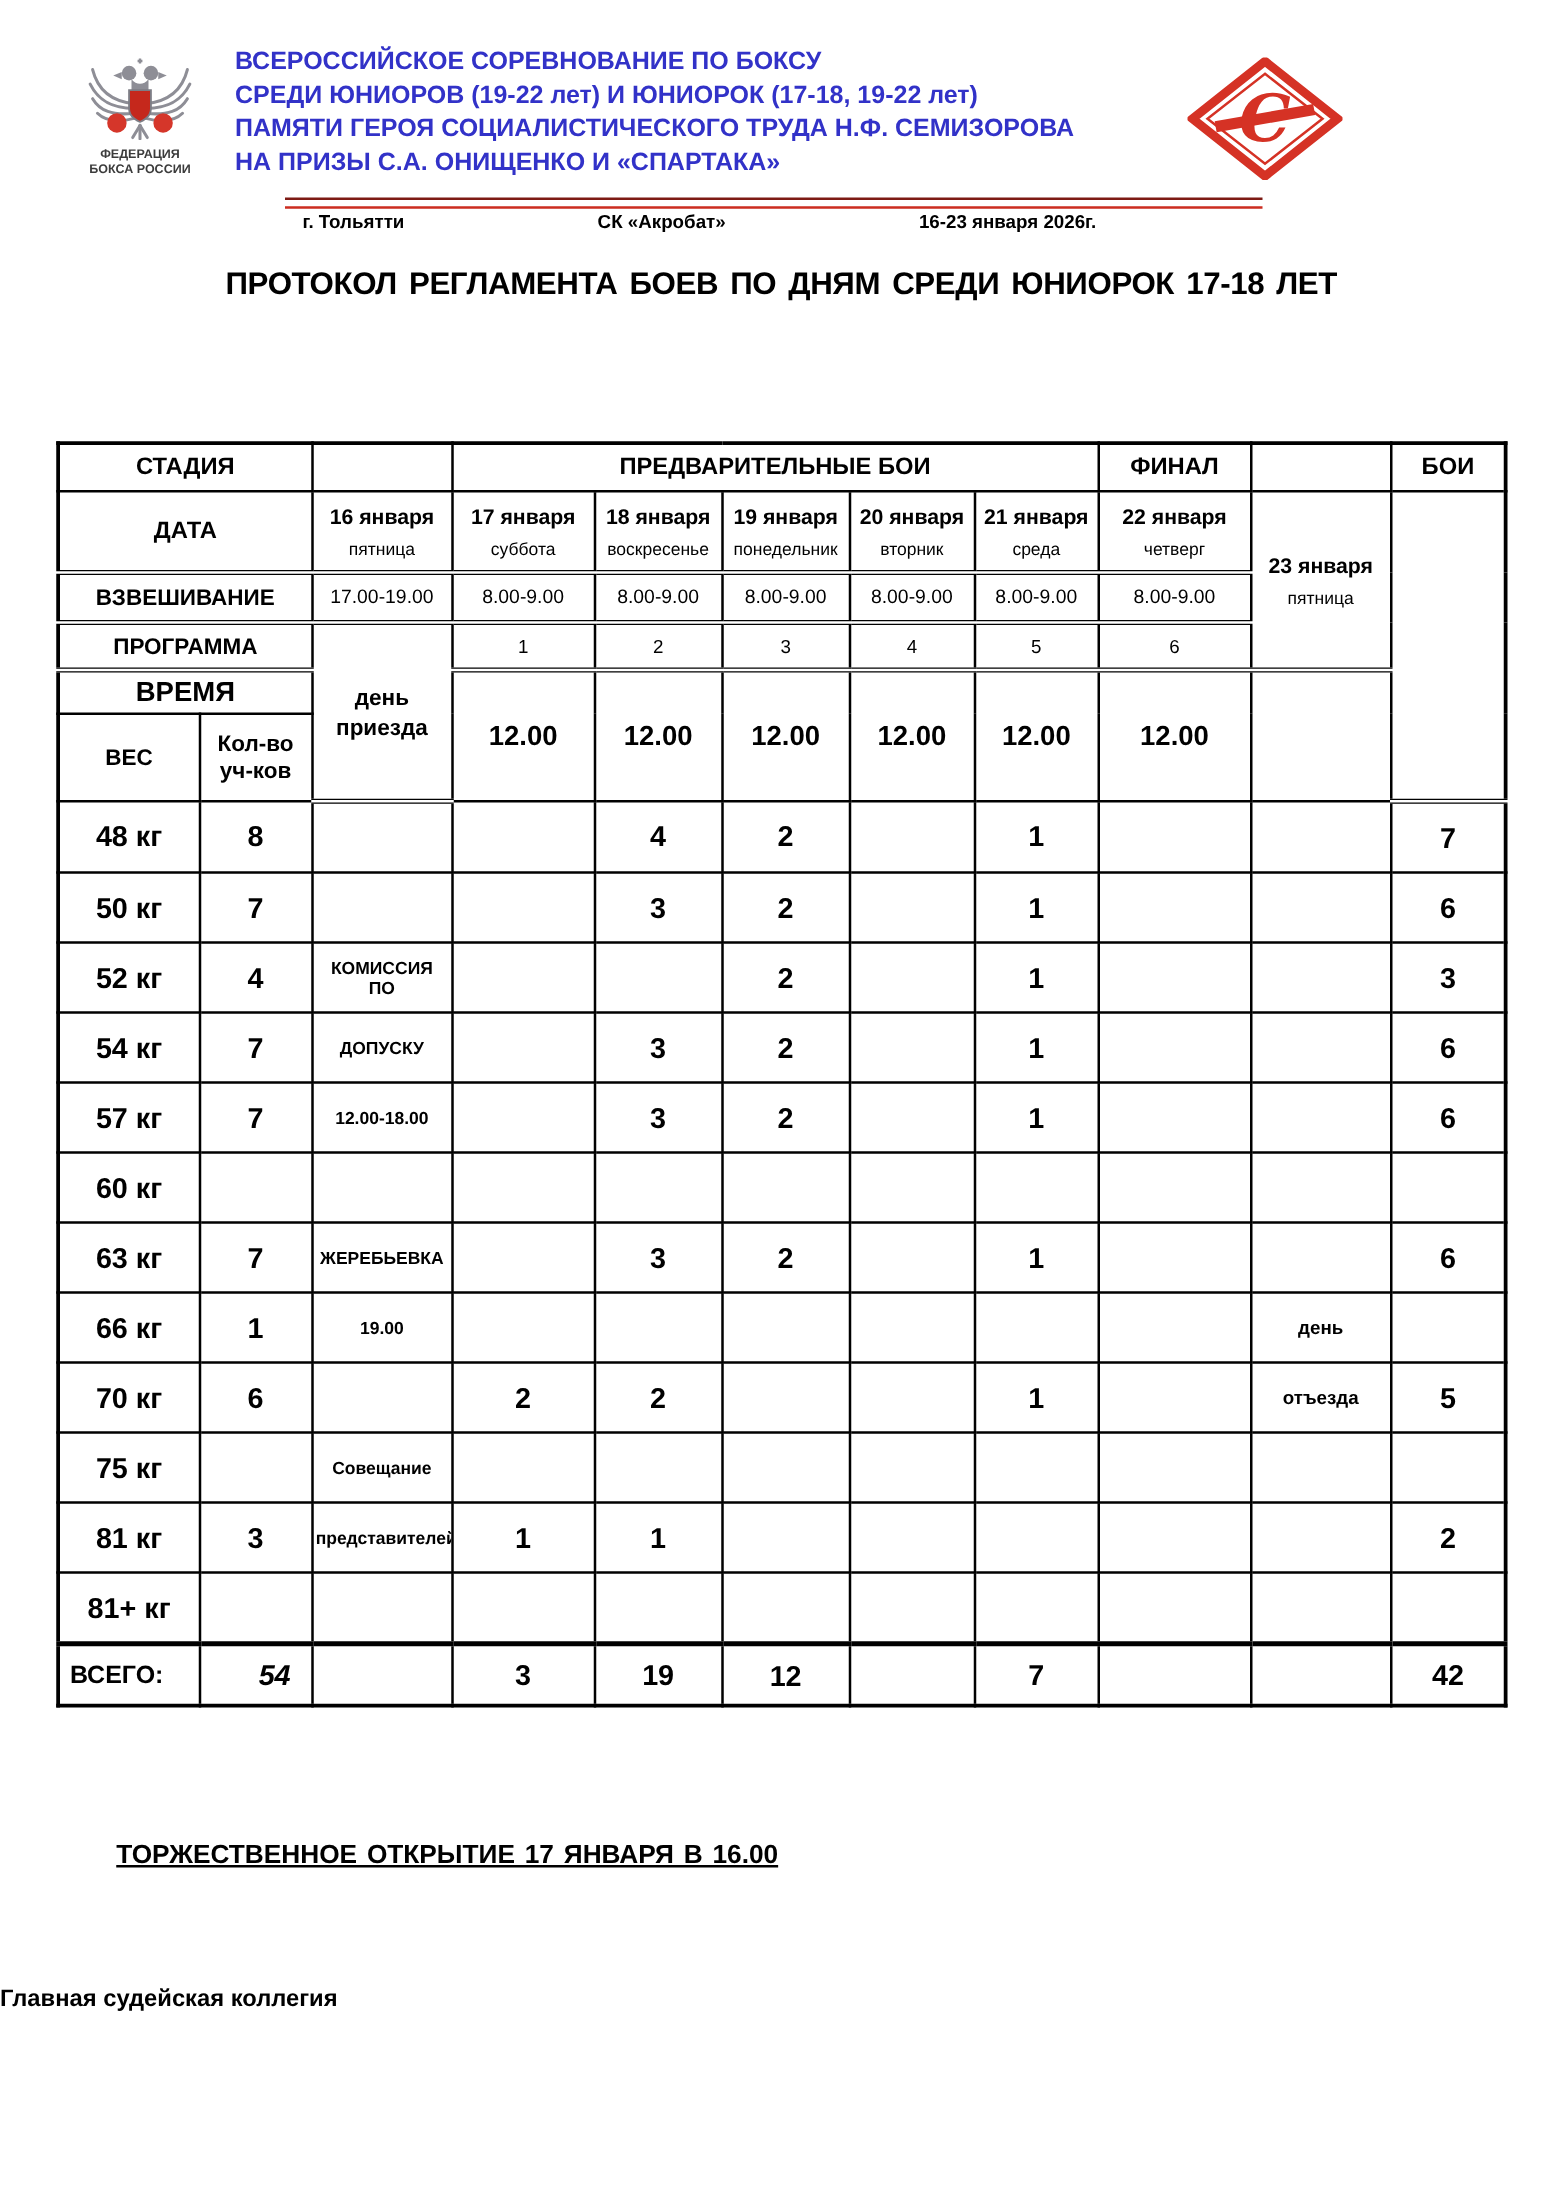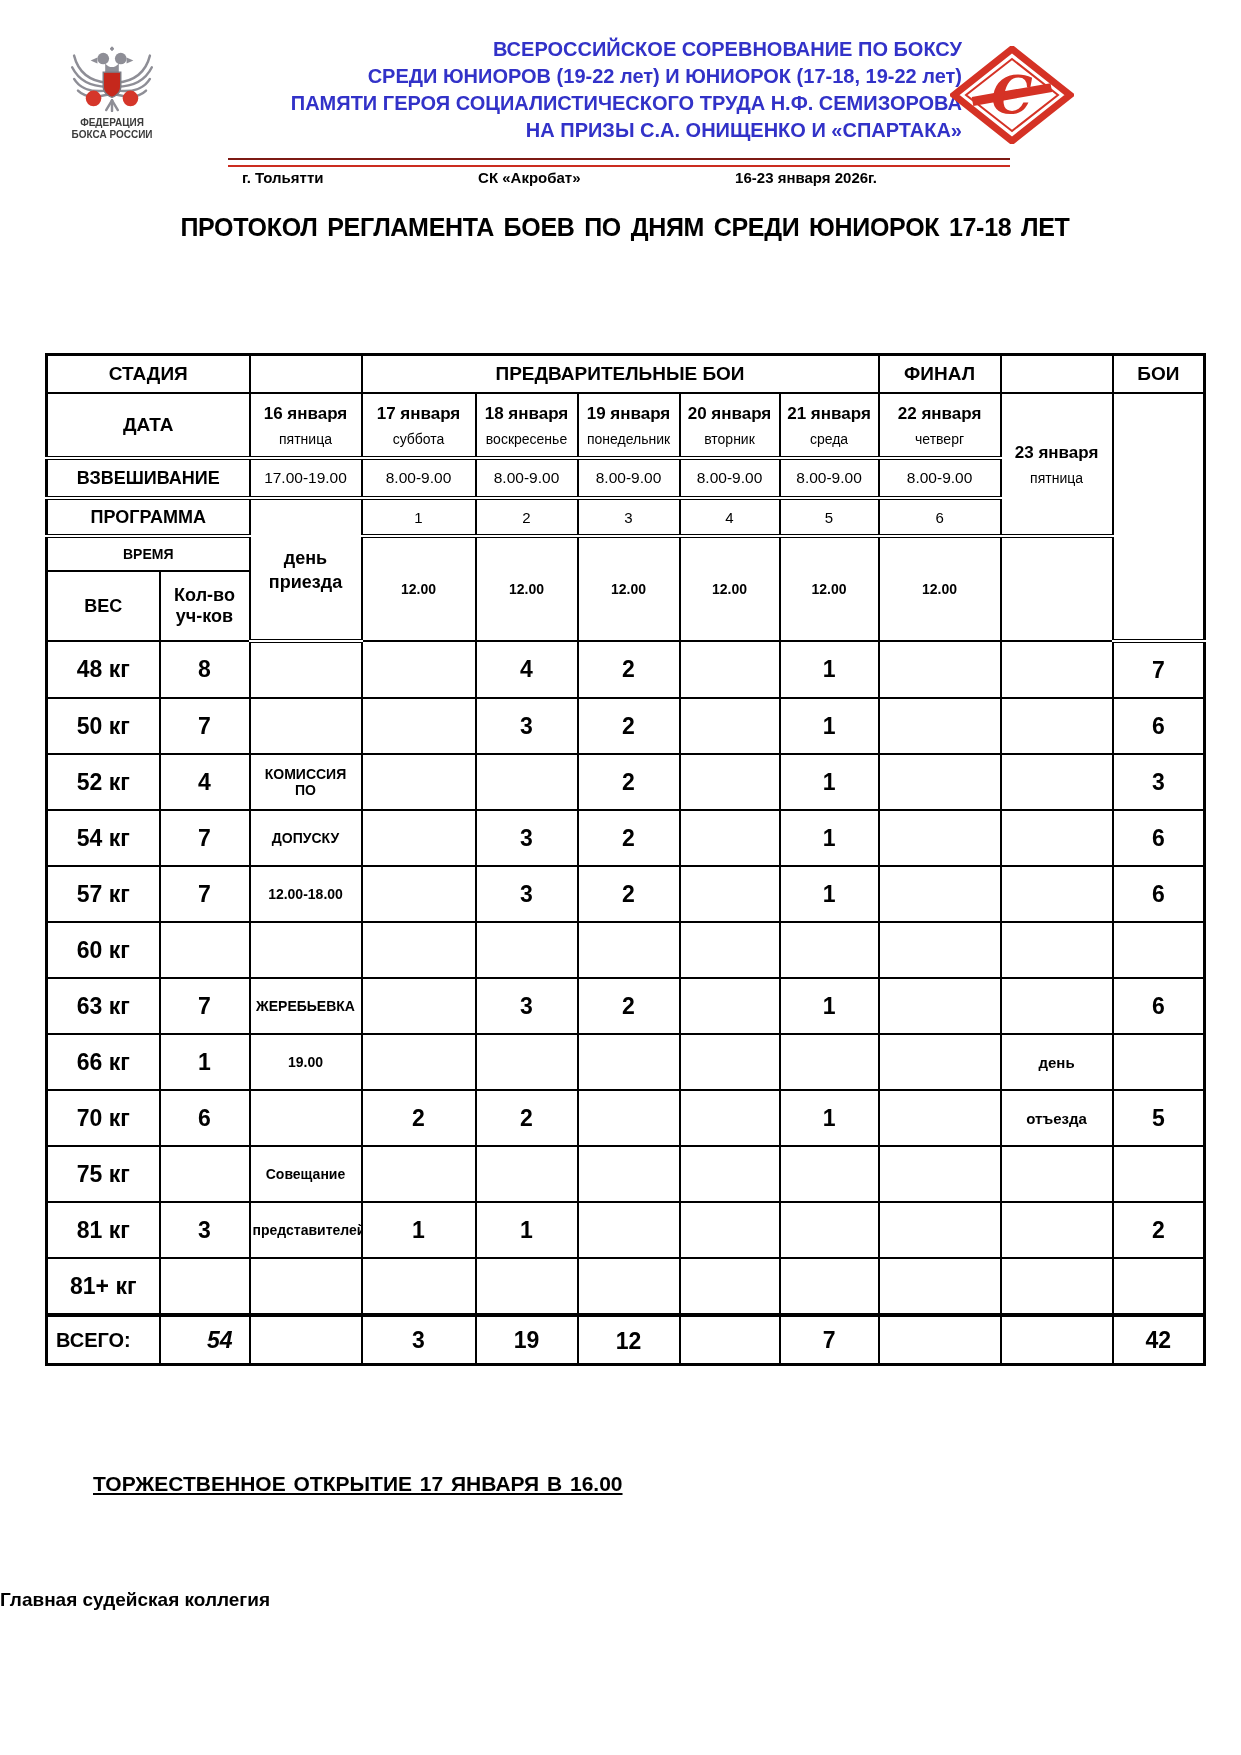--- a/index.html
+++ b/index.html
@@ -2,21 +2,21 @@
 <html><head>
 <meta charset="utf-8">
 <style>
   html,body{margin:0;padding:0;background:#ffffff;}
   .page{position:relative;width:1241px;height:1755px;background:#fff;
         font-family:"Liberation Sans",sans-serif;color:#000;overflow:hidden;}
 
   
   .emblem{position:absolute;left:66px;top:42px;width:92px;text-align:center;}
   .emblem-caption{font-size:10px;font-weight:bold;color:#3c3c3c;line-height:12px;margin-top:1px;}
-  .title-block{position:absolute;left:188px;top:36px;width:774px;text-align:right;
+  .title-block{position:absolute;left:188px;top:36px;width:774px;text-align:left;
                color:#3232c8;font-weight:bold;font-size:20px;line-height:27px;}
   .spartak{position:absolute;left:950px;top:46px;}
   .redline{position:absolute;left:228px;top:158px;width:782px;height:5px;
            border-top:2px solid #7d1a14;border-bottom:2px solid #cc2d20;}
   .venue{position:absolute;left:228px;top:169px;width:782px;box-sizing:border-box;
          display:flex;justify-content:space-between;align-items:baseline;
          font-weight:bold;font-size:15px;padding:0 133px 0 14px;}
   .doc-title{position:absolute;left:45px;top:213px;width:1160px;text-align:center;
              font-size:25px;font-weight:bold;word-spacing:3px;letter-spacing:-0.3px;}
 
@@ -27,21 +27,21 @@
                  padding:0;font-weight:bold;overflow:hidden;}
   tr.hr1 td{height:36px;font-size:19px;}
   tr.hr2 td{height:62px;}
   tr.hr2 td, tr.hr3 td, tr.hr4 td{border-bottom:4px double #000;}
   .d1{font-size:17px;font-weight:bold;line-height:18px;margin-top:2px;}
   .d2{font-size:14px;font-weight:normal;line-height:16px;margin-top:8px;}
   tr.hr3 td{height:36px;font-size:18px;}
   tr.hr3 td.val{font-weight:normal;font-size:15.5px;}
   tr.hr4 td{height:34px;font-size:18px;}
   tr.hr4 td.val{font-weight:normal;font-size:15px;}
-  tr.hr5 td{height:32px;font-size:14px;}
+  tr.hr5 td{height:32px;font-size:22px;}
   tr.hr6 td{height:68px;font-size:18px;line-height:21px;}
   td.timecell{font-size:17px;font-weight:bold;}
   td.day23cell{vertical-align:top;padding-top:8px;}
   td.arrival-cell{font-size:18px;line-height:24px;padding:0 6px;}
   td.raise{vertical-align:top;padding-top:3px;}
   td.low{vertical-align:middle;padding-top:12px;}
 
   tr.wrow td{height:54px;font-size:23px;}
   tr.wrow td.c2{font-size:14px;line-height:16px;padding:0 2px;}
   tr.wrow td.c9{font-size:15px;border-radius:17px;}

